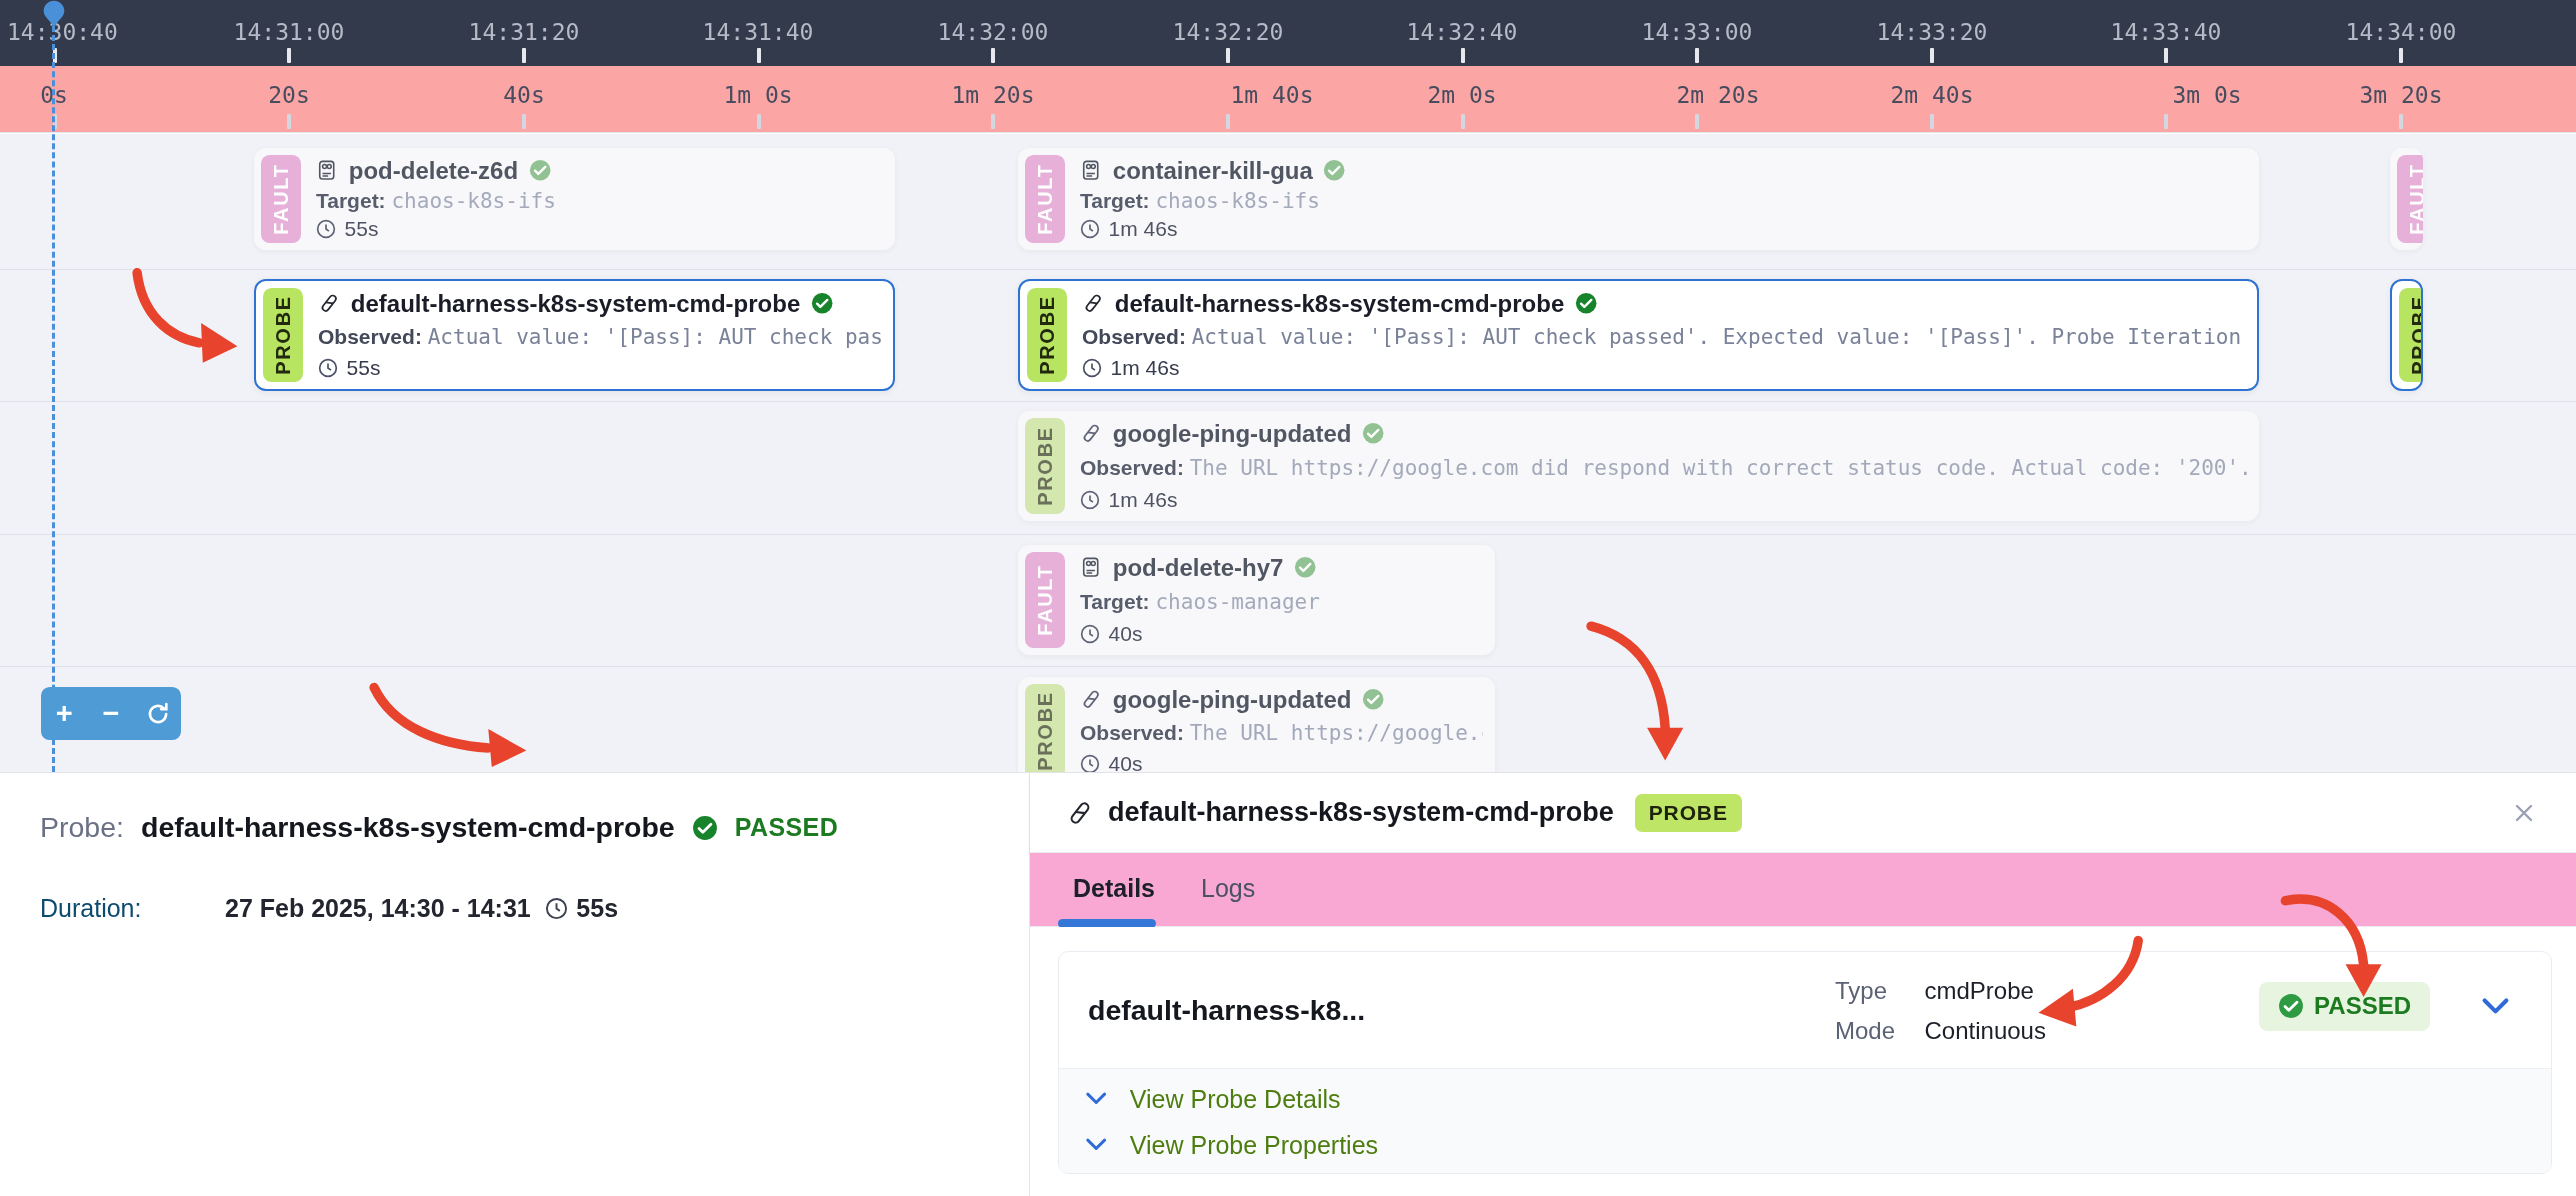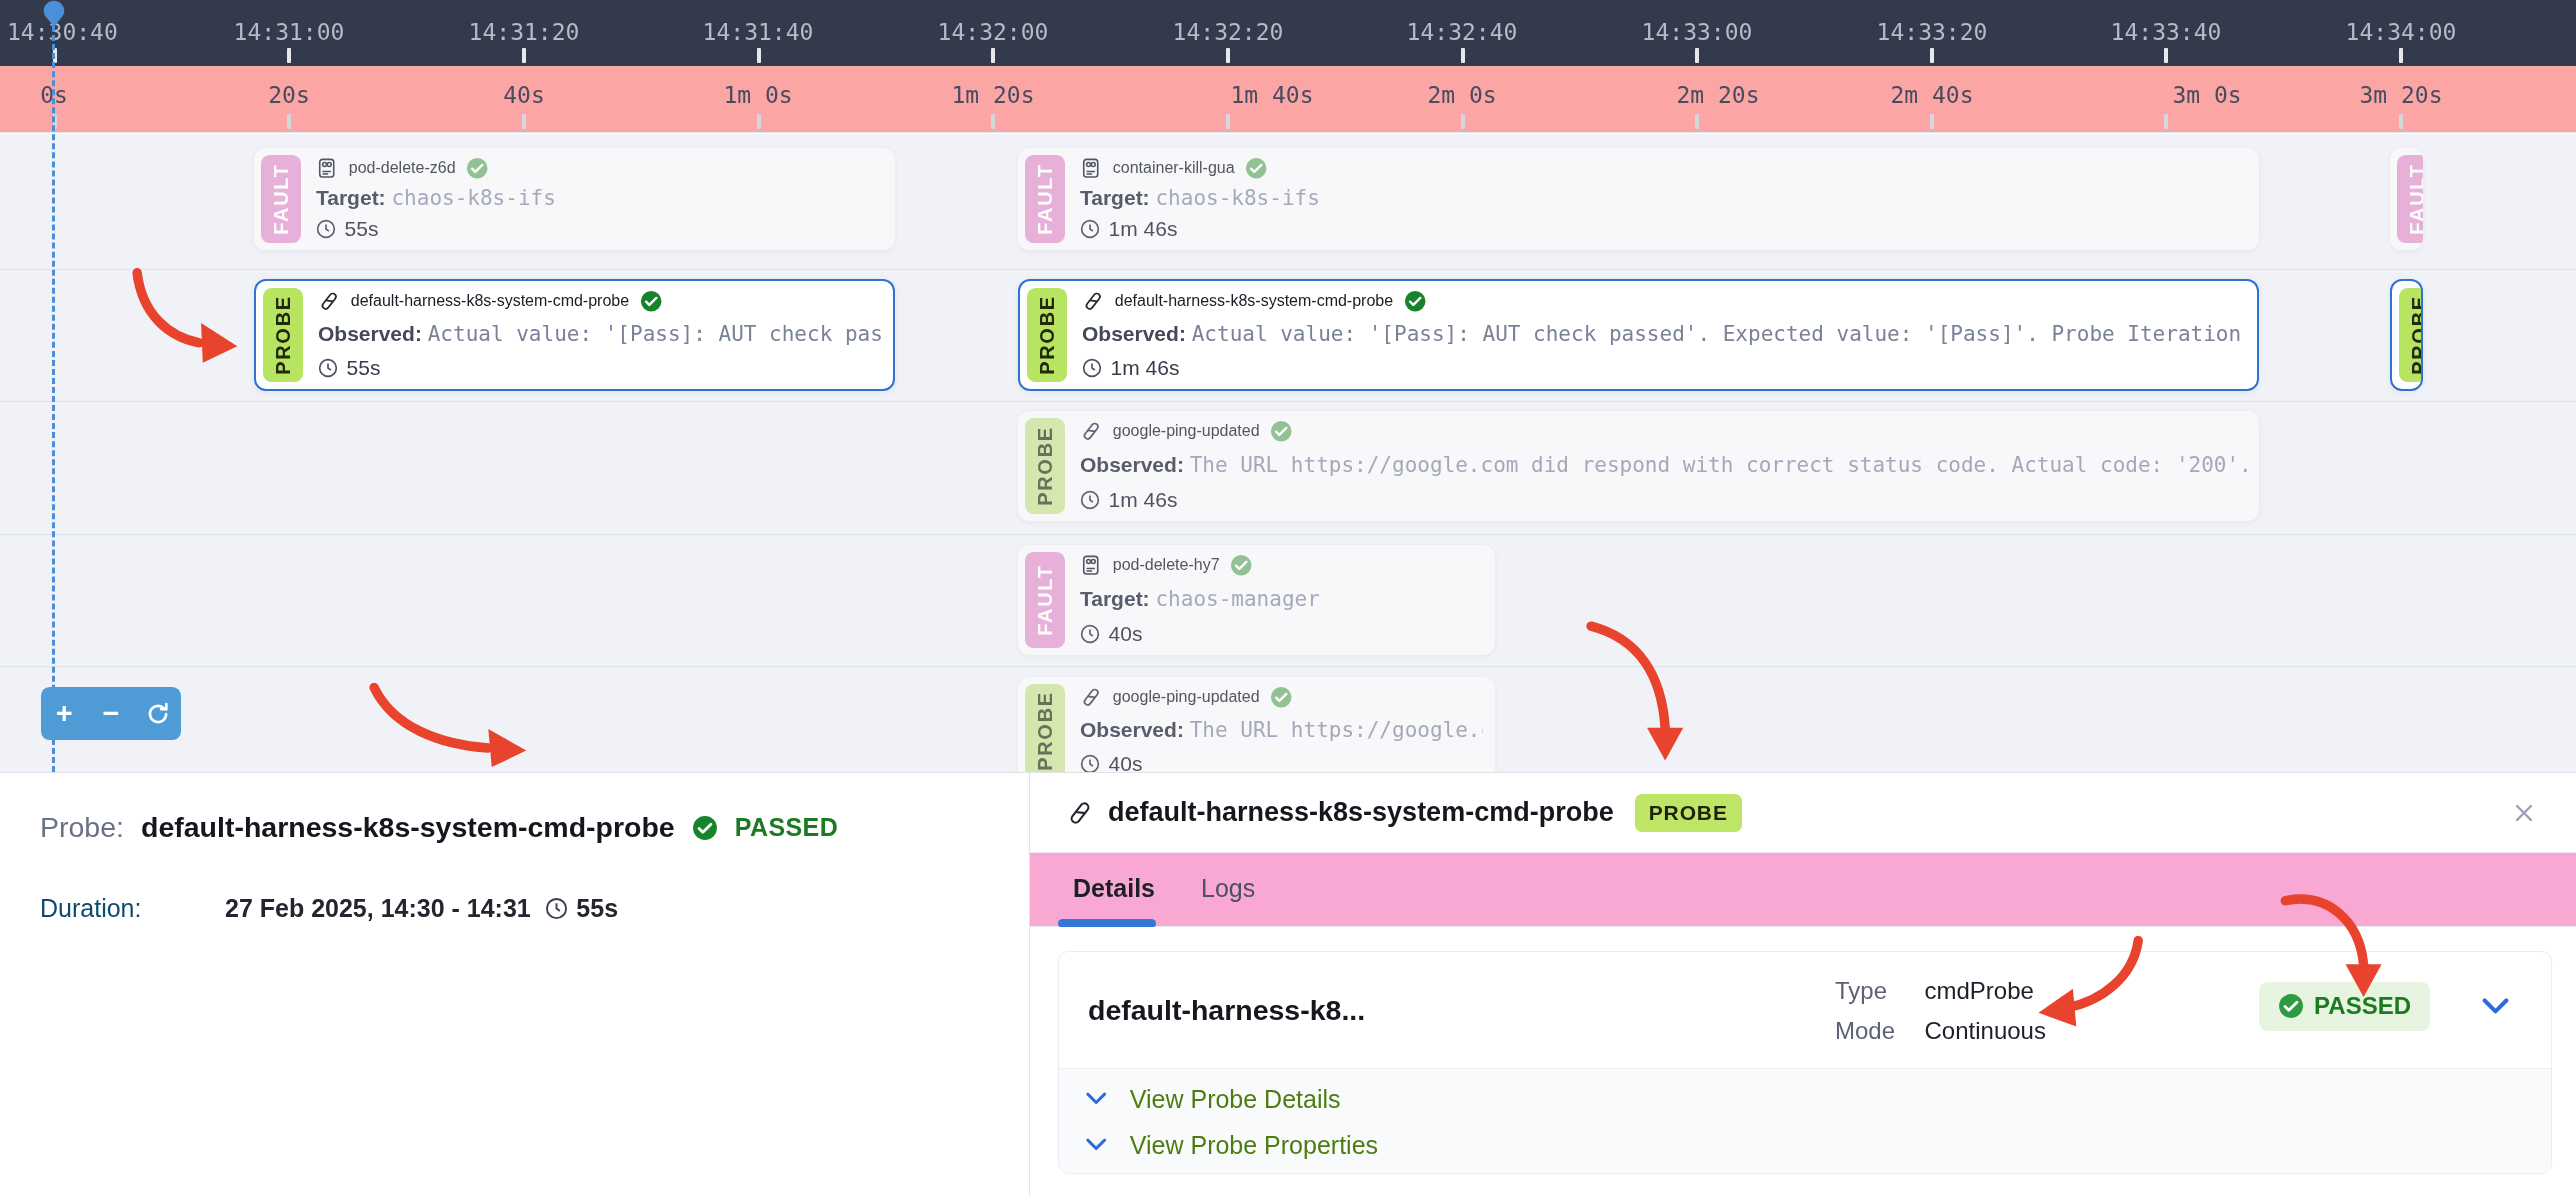--- a/index.html
+++ b/index.html
@@ -30,21 +30,21 @@
   .card.clipped { overflow:hidden; }
   .tag { position:absolute; left:7px; top:7px; bottom:7px; width:40px; border-radius:8.6px; }
   .tag-text { position:absolute; left:50%; top:50%; transform:translate(-50%,-50%) rotate(-90deg);
     font-size:20px; font-weight:bold; letter-spacing:1.7px; white-space:nowrap; }
   .tag.fault { background:#E5A7D6; } .tag.fault .tag-text { color:#FFFFFF; }
   .tag.probe { background:#B7E561; } .tag.probe .tag-text { color:#23290F; }
   .tag.probe-soft { background:#CFE6A4; } .tag.probe-soft .tag-text { color:#585F45; }
   .card-body { position:absolute; left:62px; right:12px; top:8.6px; bottom:8.6px;
     display:flex; flex-direction:column; justify-content:space-between; overflow:hidden; }
   .title-row { display:flex; align-items:center; gap:10.4px; white-space:nowrap; }
-  .card-title { font-size:16px; font-weight:normal; color:#1A1D27; }
+  .card-title { font-size:24px; font-weight:bold; color:#1A1D27; }
   .card.muted .card-title { color:#3C414F; }
   .line2 { font-size:21px; white-space:nowrap; overflow:hidden; }
   .lbl { font-weight:bold; color:#434959; }
   .mono-val { font-family:"DejaVu Sans Mono", monospace; color:#9AA0B4; }
   .obs-val { color:#7A8299; }
   .card.muted .obs-val { color:#99A0B2; }
   .dur-row { display:flex; align-items:center; gap:8.6px; font-size:21px; color:#383D4E; }
 
   
   #playline { position:absolute; left:52px; top:17px; height:755px; width:0;

